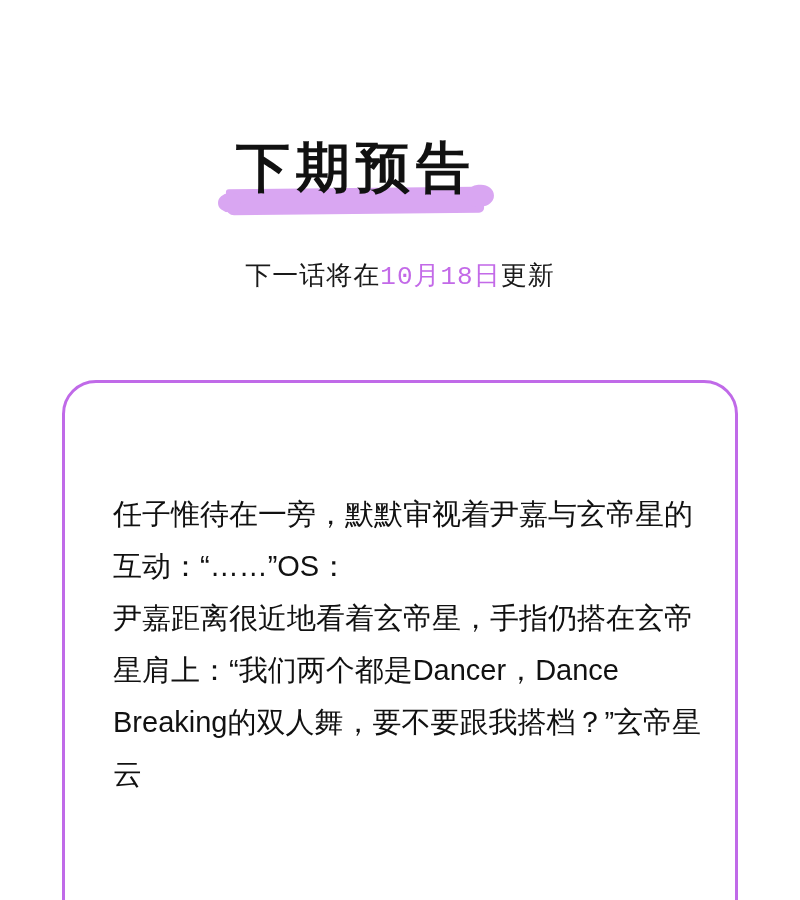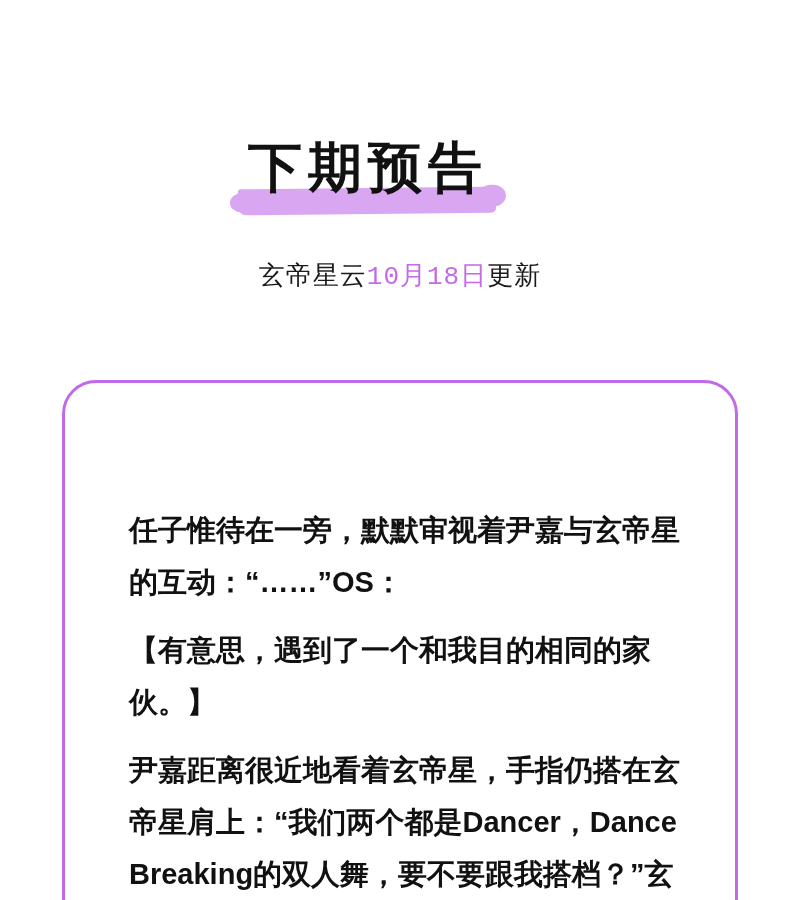--- a/index.html
+++ b/index.html
@@ -19,21 +19,21 @@
     position: relative;
     width: 800px;
     height: 900px;
     background: #ffffff;
   }
 
   
   .title-wrap {
     position: absolute;
     top: 136;
-    left: 12px;
+    left: 0;
     width: 712px;
     text-align: center;
   }
 
   .title-inner {
     position: relative;
     display: inline-block;
     padding: 0 10px;
   }
 
@@ -114,23 +114,22 @@
     left: 48px;
     top: 105px;
     width: 590px;
     font-size: 29px;
     line-height: 52px;
     color: #111111;
     letter-spacing: 0px;
     font-family: "Liberation Sans", sans-serif;
   }
   .story p {
-    margin: 16px;
+    margin: 0;
     padding: 0;
-    font-weight: bold;
   }
 
   
   .watermark {
     position: absolute;
     right: 14px;
     bottom: 8px;
     font-size: 30px;
     font-weight: bold;
     color: rgba(255,255,255,0.85);
@@ -147,25 +146,24 @@
 <div class="page">
 
   <div class="title-wrap" style="top:136px;">
     <div class="title-inner">
       <div class="title-highlight"></div>
       <div class="title-text">下期预告</div>
     </div>
   </div>
 
   <div class="subtitle">
-    <span>玄帝星云</span><span class="date">10月18日</span><span>更新</span>
+    <span>下一话将在</span><span class="date">10月18日</span><span>更新</span>
   </div>
 
   <div class="content-box">
     <div class="story">
       <p>任子惟待在一旁，默默审视着尹嘉与玄帝星的互动：“……”OS：</p>
-      <p>【有意思，遇到了一个和我目的相同的家伙。】</p>
       <p>尹嘉距离很近地看着玄帝星，手指仍搭在玄帝星肩上：“我们两个都是Dancer，Dance Breaking的双人舞，要不要跟我搭档？”玄帝星云</p>
     </div>
   </div>
 
 
 </div>
 
 </body></html>

